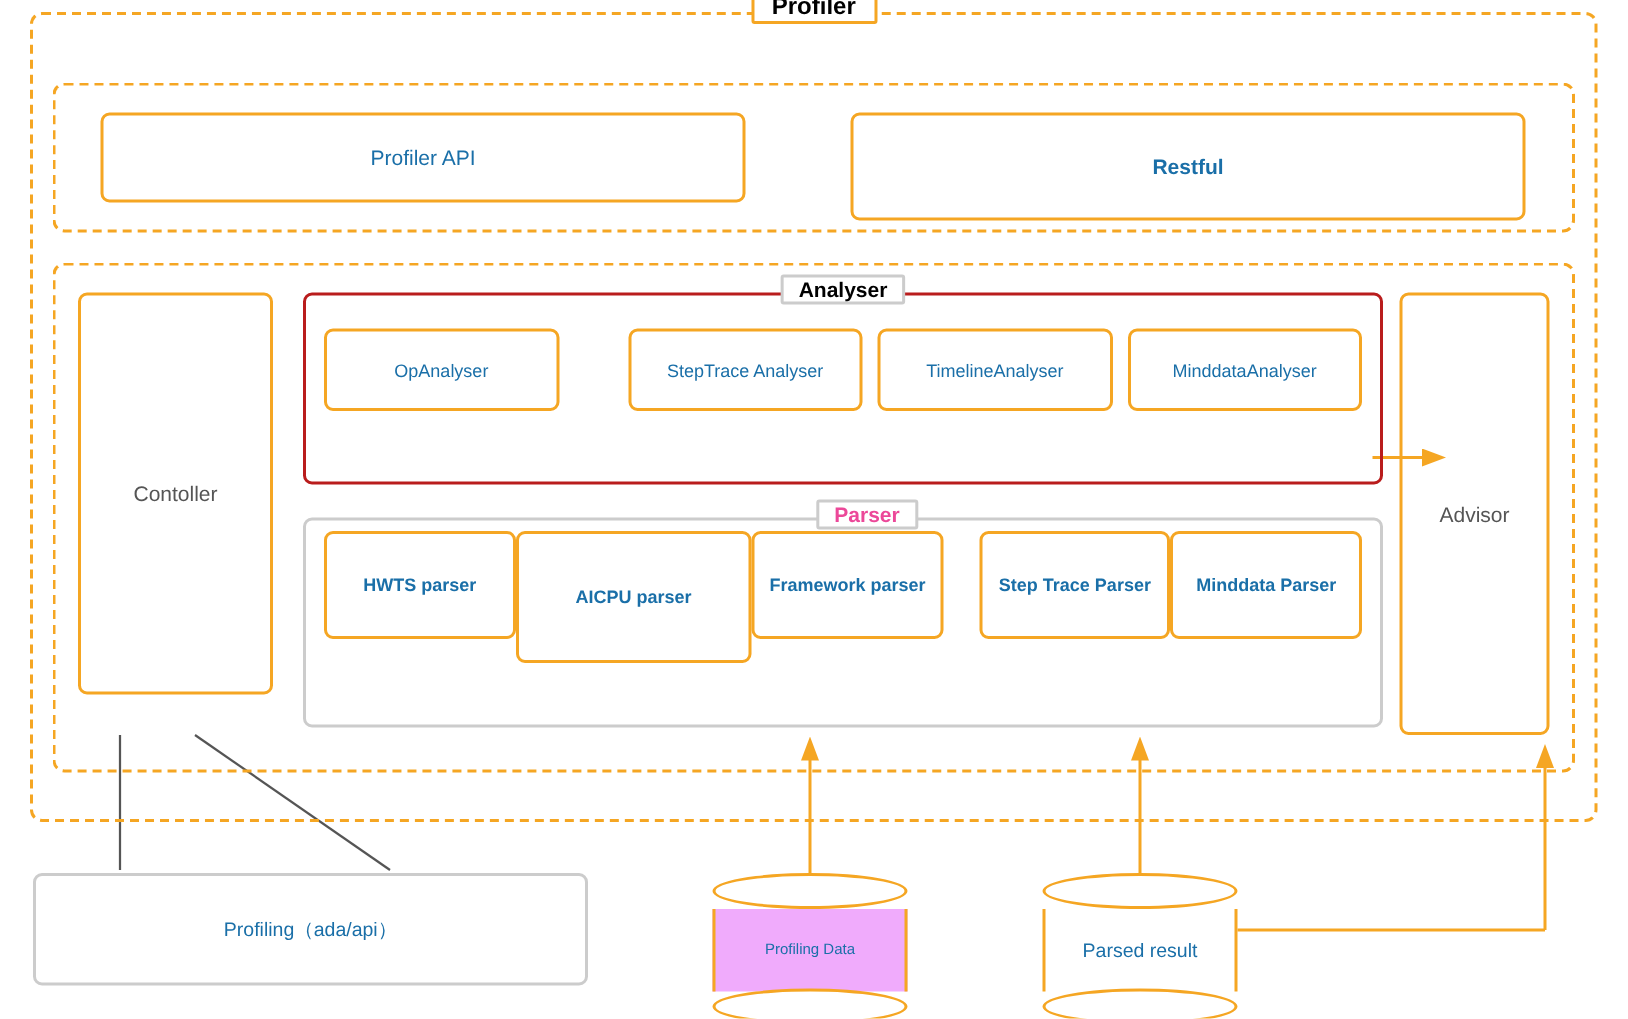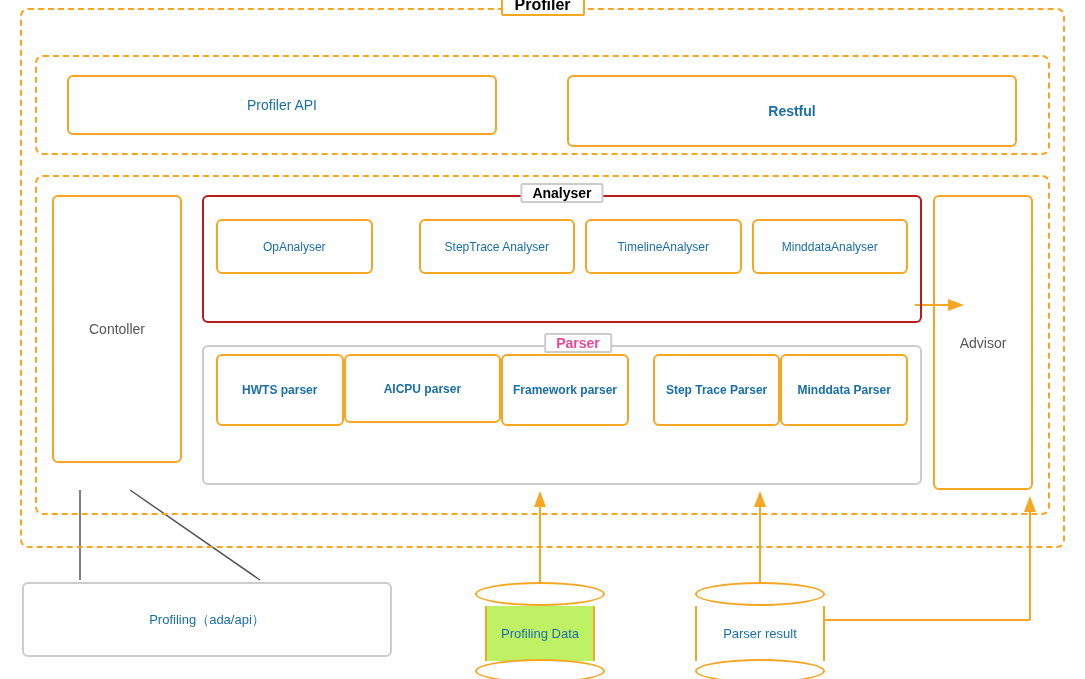--- a/index.html
+++ b/index.html
@@ -192,21 +192,21 @@
           transform: translateX(-50%);
           background: #fff; padding: 0 10px;
           font-weight: bold; font-size: 14px; color: #ec4899;
           border: 2px solid #ccc; border-radius: 2px;
           white-space: nowrap;
           margin-left: 16px;
         ">Parser</div>
 
         <div style="display:flex; gap:0; position:absolute; top:7px; left:12px; right:12px;font-weight:bold;">
           <div style="flex:1; height:72px; border:2px solid #f5a623; border-radius:6px; display:flex; align-items:center; justify-content:center; font-size:12px; color:#1a6fa8; text-align:center; padding:4px;">HWTS parser</div>
-          <div style="flex:1; height:69px; border:2px solid #f5a623; border-radius:6px; display:flex; align-items:center; justify-content:center; font-size:12px; color:#1a6fa8; text-align:center; padding:19px;">AICPU parser</div>
+          <div style="flex:1; height:88px; border:2px solid #f5a623; border-radius:6px; display:flex; align-items:center; justify-content:center; font-size:12px; color:#1a6fa8; text-align:center; padding:19px;">AICPU parser</div>
           <div style="flex:1; height:72px; border:2px solid #f5a623; border-radius:6px; display:flex; align-items:center; justify-content:center; font-size:12px; color:#1a6fa8; text-align:center; padding:4px;">Framework parser</div>
           <div style="flex:1; height:72px; border:2px solid #f5a623; border-radius:6px; display:flex; align-items:center; justify-content:center; font-size:12px; color:#1a6fa8; text-align:center; padding:4px;margin-left:24px;">Step Trace Parser</div>
           <div style="flex:1; height:72px; border:2px solid #f5a623; border-radius:6px; display:flex; align-items:center; justify-content:center; font-size:12px; color:#1a6fa8; text-align:center; padding:4px;">Minddata Parser</div>
         </div>
       </div>
 
     </div>
   </div>
 
   <div style="
@@ -227,26 +227,26 @@
   ">
 
     <div style="
       width: 130px; height: 24px;
       background: #fff;
       border: 2px solid #f5a623;
       border-radius: 50%;
     "></div>
 
     <div style="
-      width: 110px; height: 55px;
-      background: #bef264;
+      width: 130px; height: 55px;
+      background: #f0abfc;
       border-left: 2px solid #f5a623;
       border-right: 2px solid #f5a623;
       display: flex; align-items: center; justify-content: center;
-      font-size: 13px; color: #1a6fa8;
+      font-size: 10px; color: #1a6fa8;
     ">Profiling Data</div>
 
     <div style="
       width: 130px; height: 24px;
       background: #fff;
       border: 2px solid #f5a623;
       border-radius: 50%;
       margin-top: -2px;
     "></div>
   </div>
@@ -264,21 +264,21 @@
       border-radius: 50%;
     "></div>
 
     <div style="
       width: 130px; height: 55px;
       background: #fff;
       border-left: 2px solid #f5a623;
       border-right: 2px solid #f5a623;
       display: flex; align-items: center; justify-content: center;
       font-size: 13px; color: #1a6fa8;
-    ">Parser result</div>
+    ">Parsed result</div>
 
     <div style="
       width: 130px; height: 24px;
       background: #fff;
       border: 2px solid #f5a623;
       border-radius: 50%;
       margin-top: -2px;
     "></div>
   </div>
 

